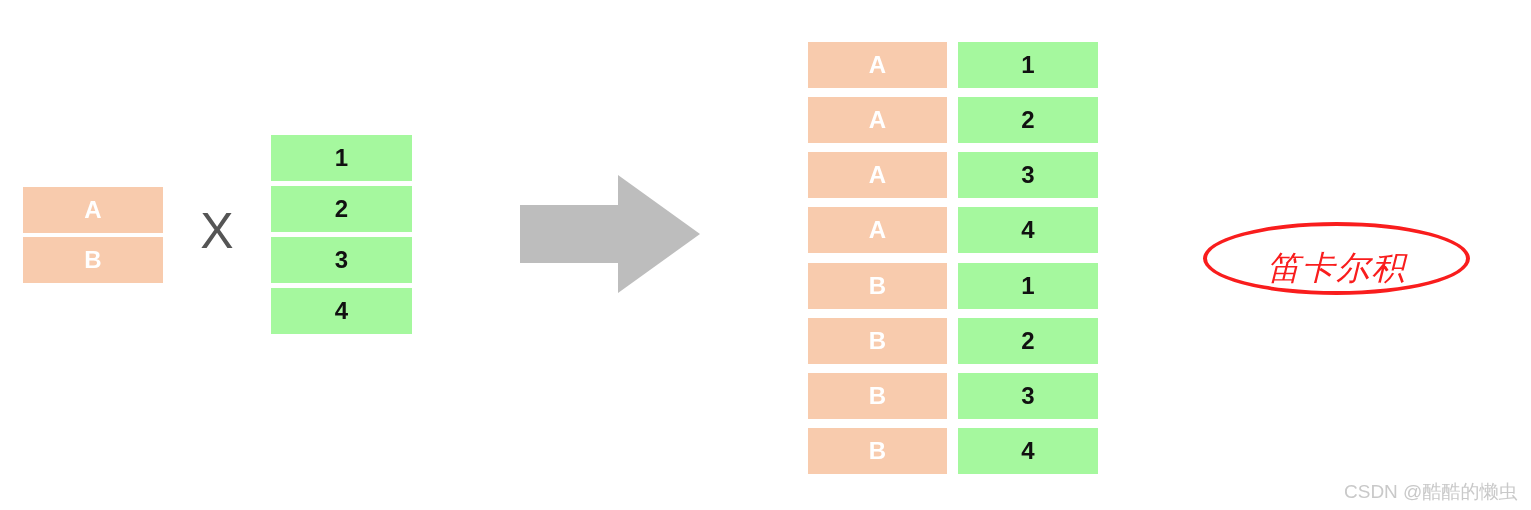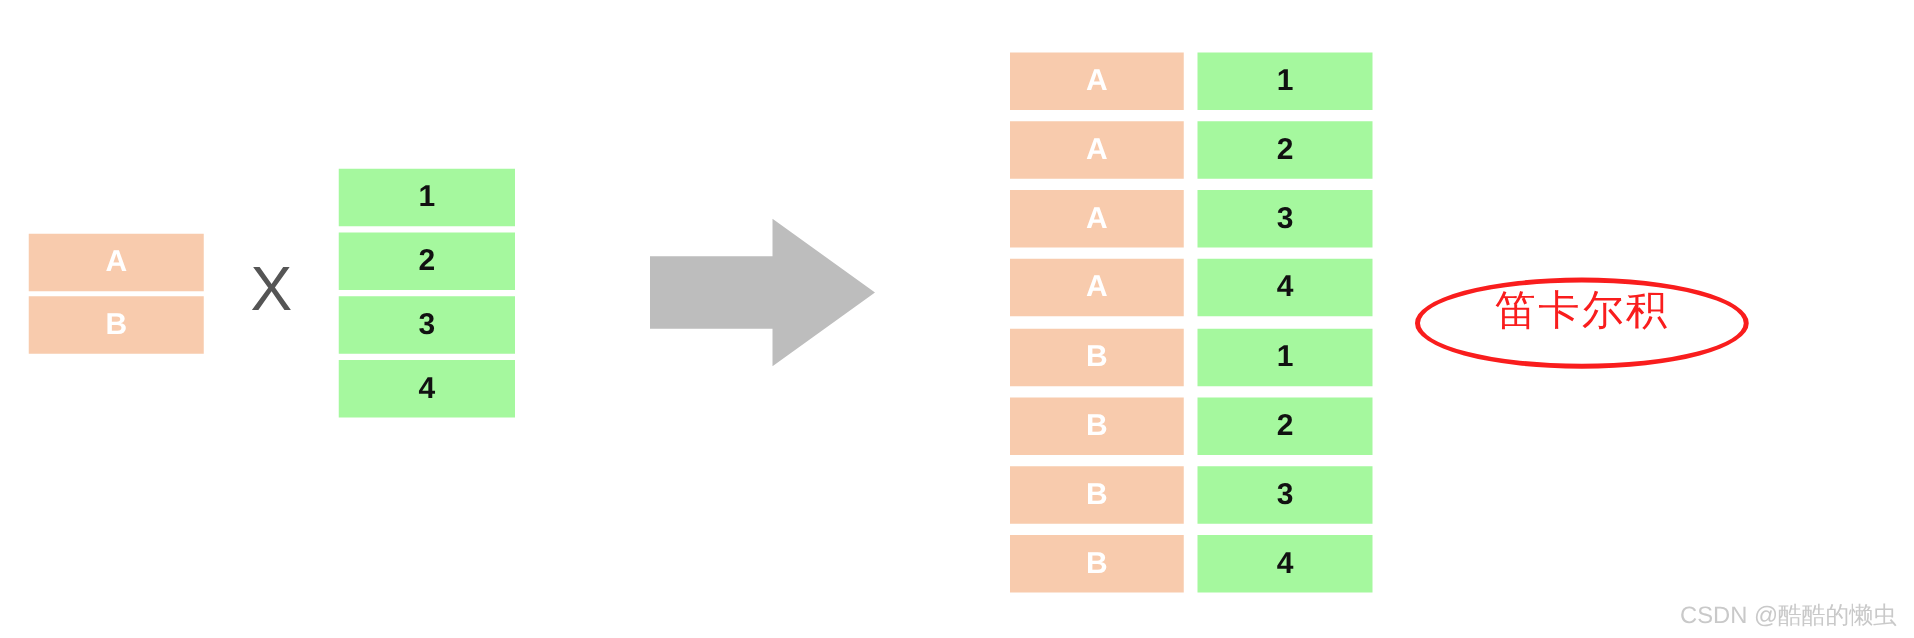--- a/index.html
+++ b/index.html
@@ -37,30 +37,31 @@
     display: flex;
     align-items: center;
     justify-content: center;
     font-size: 50px;
     color: var(--operator_gray);
     font-weight: normal;
   }
   .arrow-svg { position: absolute; left: 520px; top: 175px; }
   .annotation-ellipse {
     position: absolute;
-    left: 1132px;
+    left: 1203px;
     top: 222px;
     width: 267px;
     height: 73px;
     border: 4px solid var(--annotation_red);
     border-radius: 50%;
     box-sizing: border-box;
     display: flex;
-    align-items: flex-start;
+    align-items: flex-end;
     justify-content: center;
+    font-style: italic;
   }
   .annotation-label {
     color: var(--annotation_red);
     font-size: 33px;
     letter-spacing: 2px;
     white-space: nowrap;
   }
   .watermark {
     position: absolute;
     left: 1344px;

